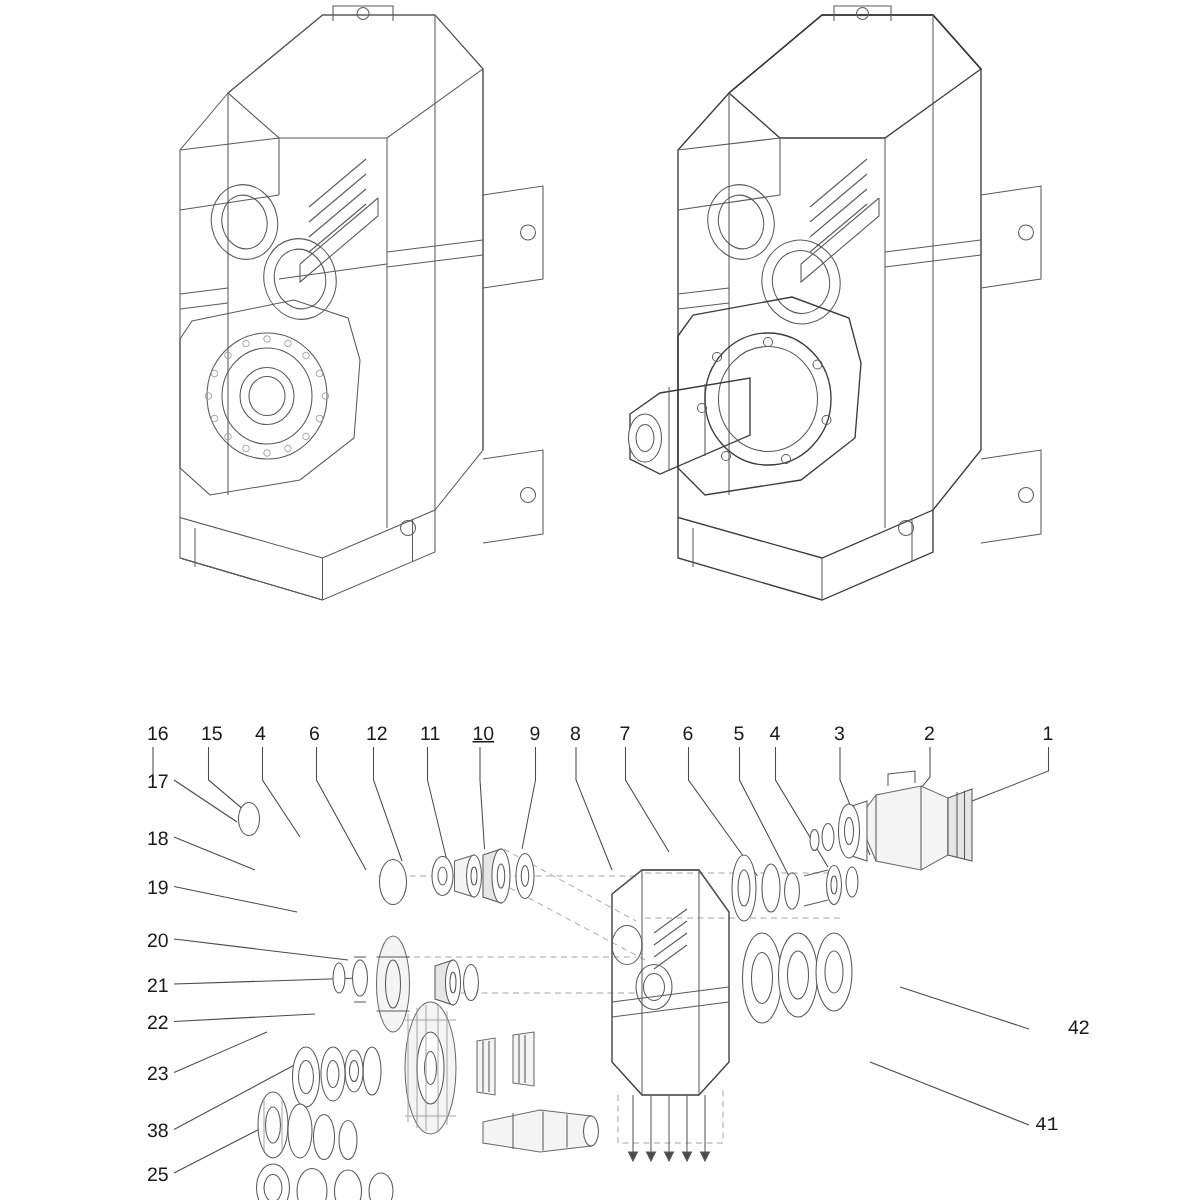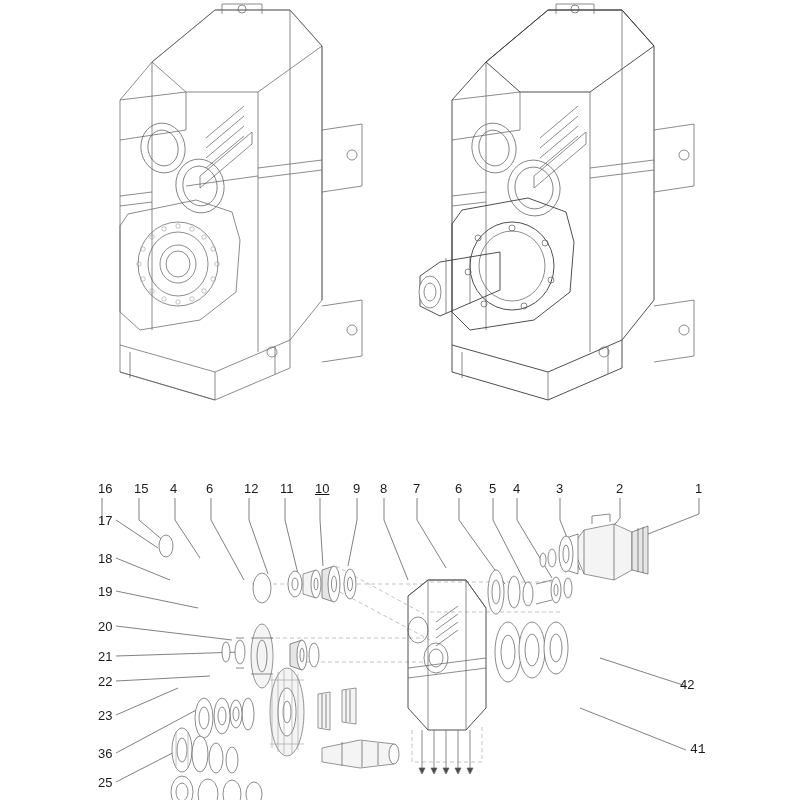--- a/index.html
+++ b/index.html
@@ -421,23 +421,23 @@
     </div>
 
     <div>
       <div class="callout" style="left:98px; top:51px;">17</div>
       <div class="callout" style="left:98px; top:89px;">18</div>
       <div class="callout" style="left:98px; top:122px;">19</div>
       <div class="callout" style="left:98px; top:157px;">20</div>
       <div class="callout" style="left:98px; top:187px;">21</div>
       <div class="callout" style="left:98px; top:212px;">22</div>
       <div class="callout" style="left:98px; top:246px;">23</div>
-      <div class="callout" style="left:98px; top:284px;">36</div>
+      <div class="callout" style="left:98px; top:284px;">38</div>
       <div class="callout" style="left:98px; top:313px;">25</div>
     </div>
 
     <div>
-      <div class="callout" style="left:680px; top:215px;">42</div>
+      <div class="callout" style="left:712px; top:215px;">42</div>
       <div class="callout" style="left:690px; top:280px;font-family:Liberation Mono, monospace;">41</div>
     </div>
   </div>
 
 </div>
 
 </body></html>

